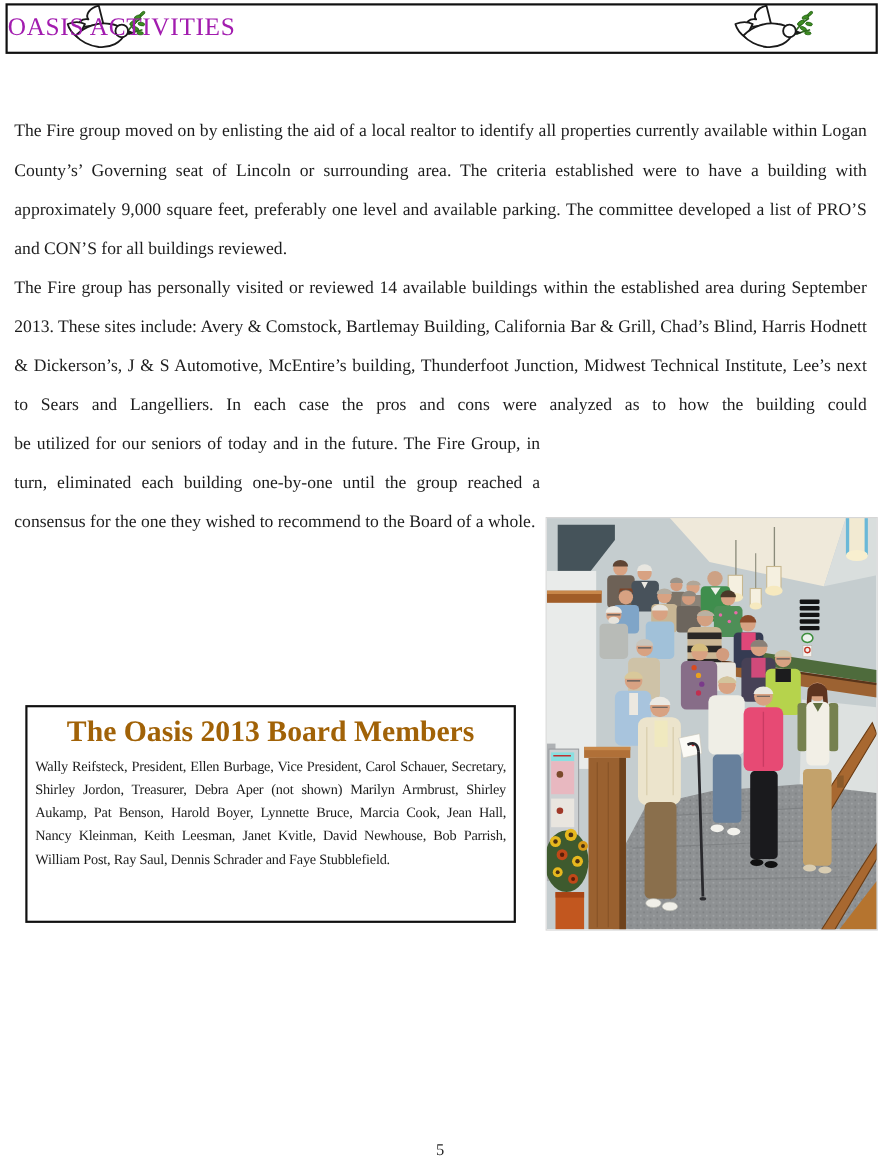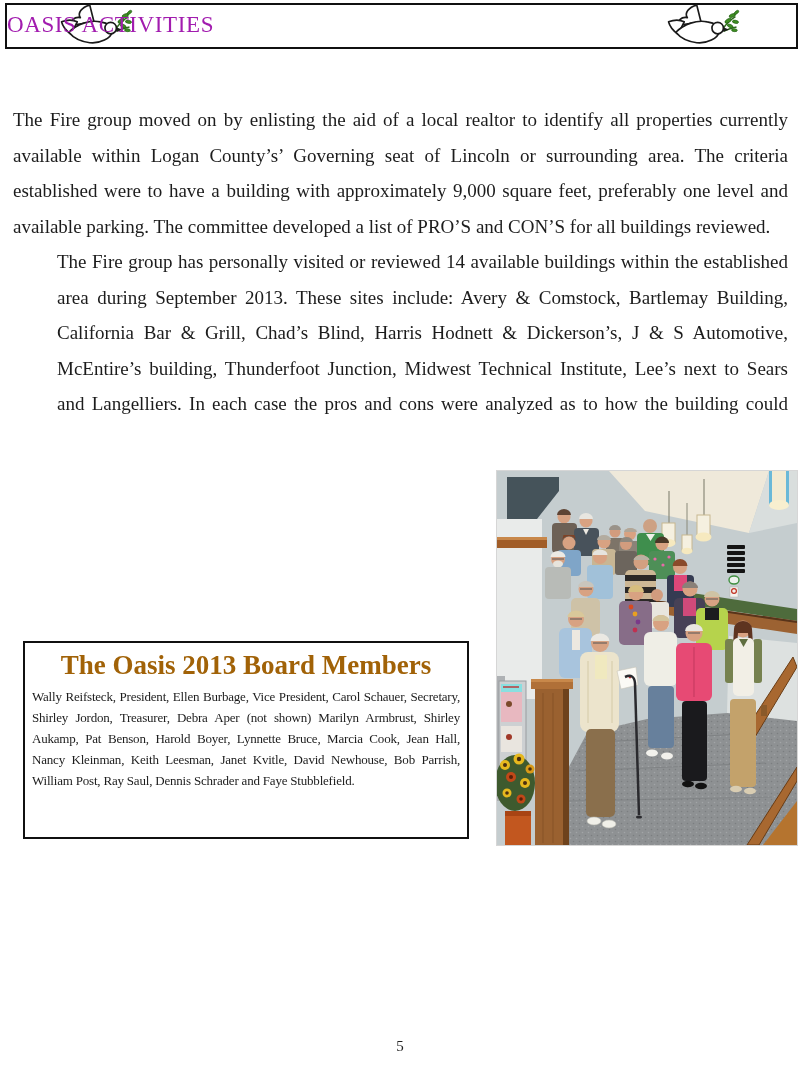--- a/index.html
+++ b/index.html
@@ -7,22 +7,22 @@
         font-family:"Liberation Serif",serif;color:#1c1c1c;}
   
   .banner{position:absolute;left:5px;top:3px;width:789px;height:42px;border:2px solid #101010;}
   .banner-title{position:absolute;left:0;right:0;top:7px;text-align:left;
         font-size:23px;letter-spacing:.6px;color:#a21caf;}
   .dove{position:absolute;top:-2px;width:84px;height:46px;}
   .dove-left{left:46px;}
   .dove-right{right:52px;}
   
   .textcol{position:absolute;left:13px;top:102px;width:775px;}
-  .para{margin:0;font-size:19px;line-height:35.5px;text-align:justify;}
-  .para-cont{text-align-last:justify;margin-left:44px;}
+  .para{margin:0;font-size:16px;line-height:35.5px;text-align:justify;}
+  .para-cont{text-align-last:justify;}
   .para-wrap{width:478px;}
   
   .board-box{position:absolute;left:23px;top:641px;width:446px;height:198px;
         border:2px solid #101010;box-sizing:border-box;background:#fff;}
   .board-title{margin:7px 0 5px 0;text-align:center;font-size:27px;font-weight:bold;color:#a16207;}
   .board-members{margin:0;padding:0 7px;font-size:13px;line-height:21px;
         letter-spacing:-0.2px;text-align:justify;}
   
   .photo{position:absolute;left:497px;top:471px;width:300px;height:374px;
         outline:1px solid #d6d6d6;}
@@ -76,20 +76,21 @@
         <path d="M10,28 C18,20 30,16 40,18 C48,19 52,23 52,27 C50,34 40,39 30,38 C22,37 14,33 10,28 Z"></path>
         <circle cx="50" cy="24" r="5.5"></circle>
         <path d="M55,23 L61,25.5 L55,27.5 Z" fill="#1a1a1a" stroke="none"></path>
       </g>
     </svg>
   </div>
 
   <div class="textcol">
     <p class="para">The Fire group moved on by enlisting the aid of a local realtor to identify all properties currently available within Logan County’s’ Governing seat of Lincoln or surrounding area. The criteria established were to have a building with approximately 9,000 square feet, preferably one level and available parking.  The committee developed a list of PRO’S and CON’S for all buildings reviewed.</p>
     <p class="para para-cont">The Fire group has personally visited or reviewed 14 available buildings within the established area during September 2013. These sites include: Avery &amp; Comstock, Bartlemay Building, California Bar &amp; Grill, Chad’s Blind, Harris Hodnett &amp; Dickerson’s, J &amp; S Automotive, McEntire’s building, Thunderfoot Junction, Midwest Technical Institute, Lee’s next to Sears and Langelliers.   In each case the pros and cons were analyzed as to how the building could</p>
+    <p class="para para-wrap">be utilized for our seniors of today and in the future.  The Fire Group, in turn, eliminated each building one-by-one until the group reached a consensus for the one they wished to recommend to the Board of a whole.</p>
   </div>
 
   <div class="board-box">
     <h2 class="board-title">The Oasis 2013 Board Members</h2>
     <p class="board-members">Wally Reifsteck, President, Ellen Burbage, Vice President, Carol Schauer, Secretary, Shirley Jordon, Treasurer, Debra Aper (not shown) Marilyn Armbrust, Shirley Aukamp, Pat Benson, Harold Boyer, Lynnette Bruce, Marcia Cook, Jean Hall, Nancy Kleinman, Keith Leesman, Janet Kvitle, David Newhouse, Bob Parrish, William Post, Ray Saul, Dennis Schrader and Faye Stubblefield.</p>
   </div>
 
   <svg class="photo" viewBox="0 0 300 374" preserveAspectRatio="none">
     <defs>
       <pattern id="carpet" width="6" height="6" patternUnits="userSpaceOnUse">

